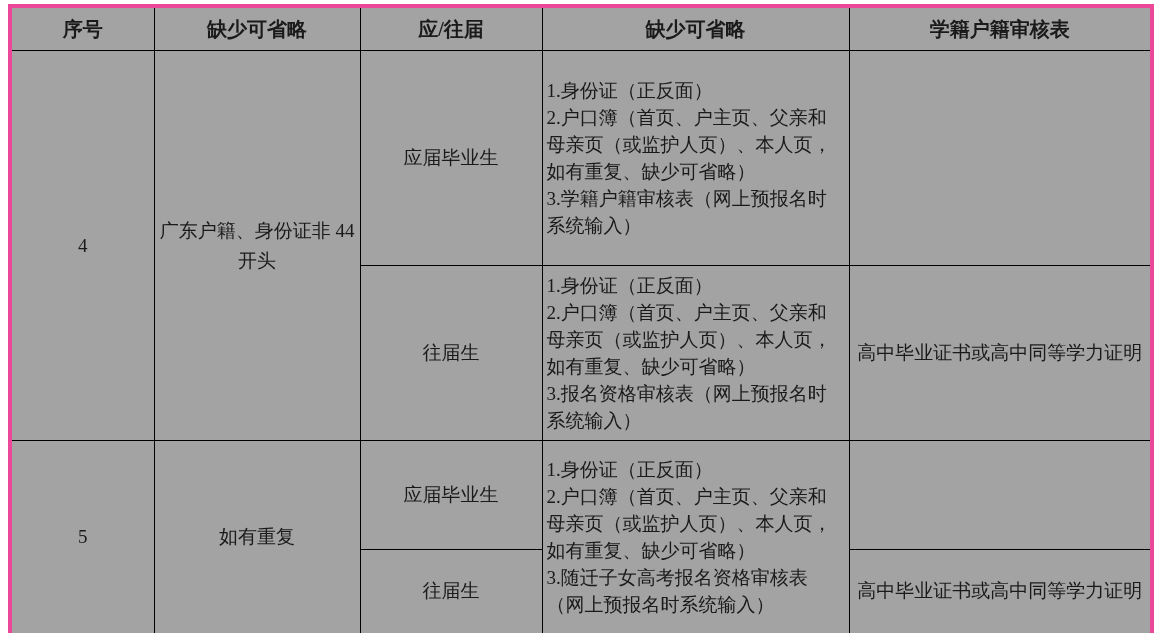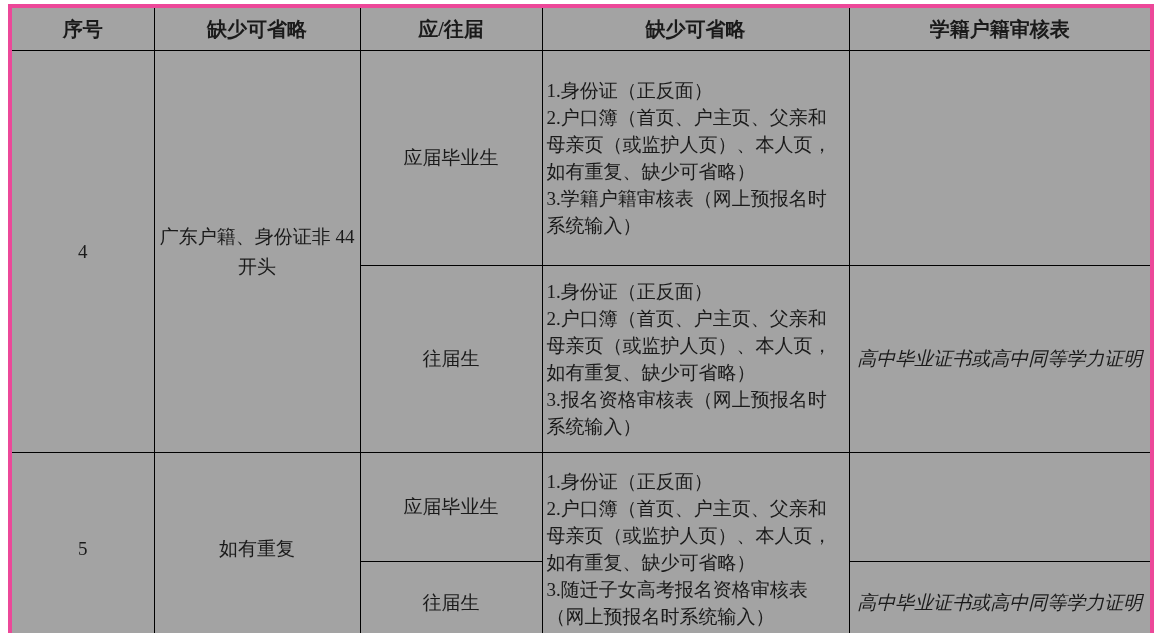--- a/index.html
+++ b/index.html
@@ -29,31 +29,30 @@
   }
   th {
     font-weight: bold;
     font-size: 20px;
     height: 42px;
   }
   td.identity {
     text-align: left;
     white-space: pre-line;
     line-height: 27px;
-    padding: 12px 4px;
+    padding: 0 4px;
   }
   td.wrap {
     white-space: pre-line;
     line-height: 30px;
     padding: 0 1px;
   }
   td.academic {
     padding: 0 0;
     line-height: 24px;
-    font-style: italic;
   }
   tr.r4a { height: 215px; }
   tr.r4b { height: 175px; }
   tr.r5a { height: 109px; }
   tr.r5b { height: 85px; }
 </style>
 </head>
 <body>
 
 <table class="doc">

